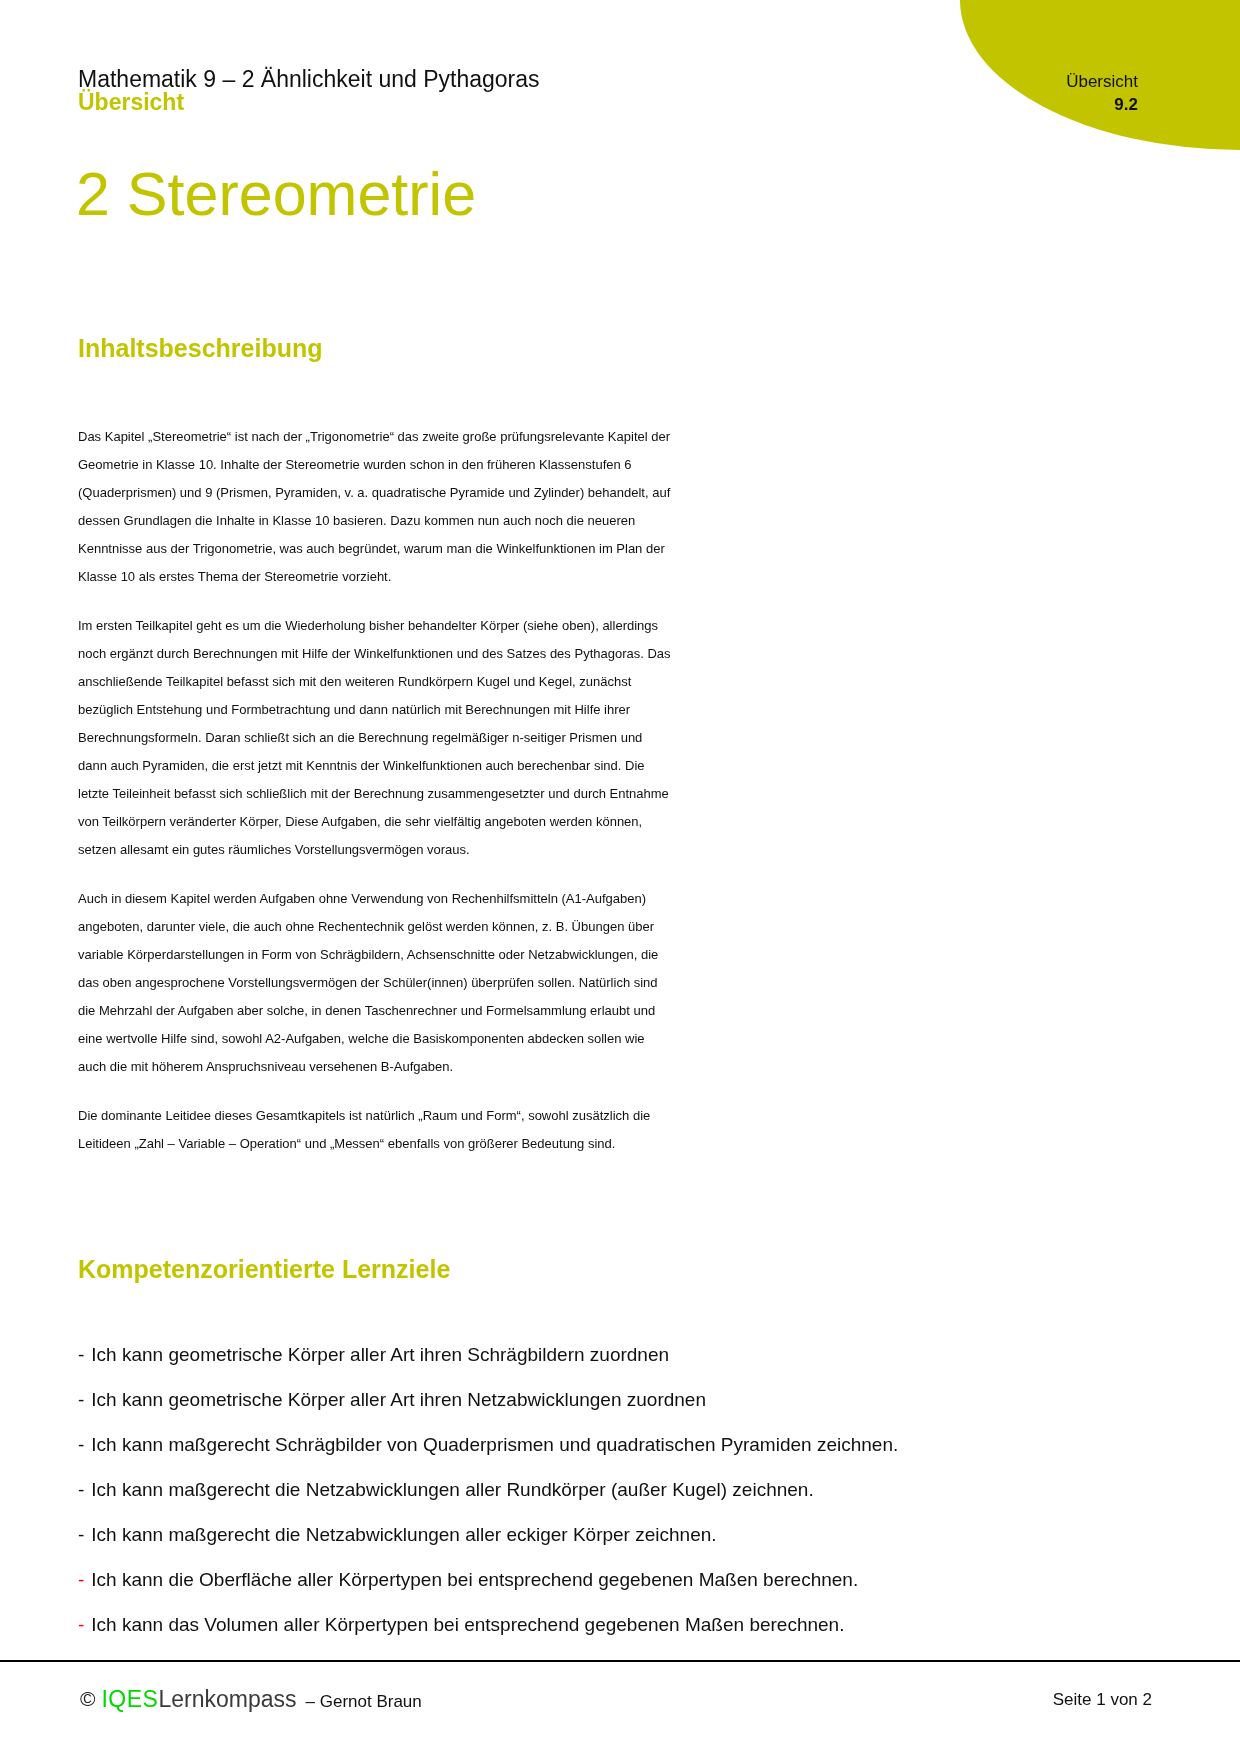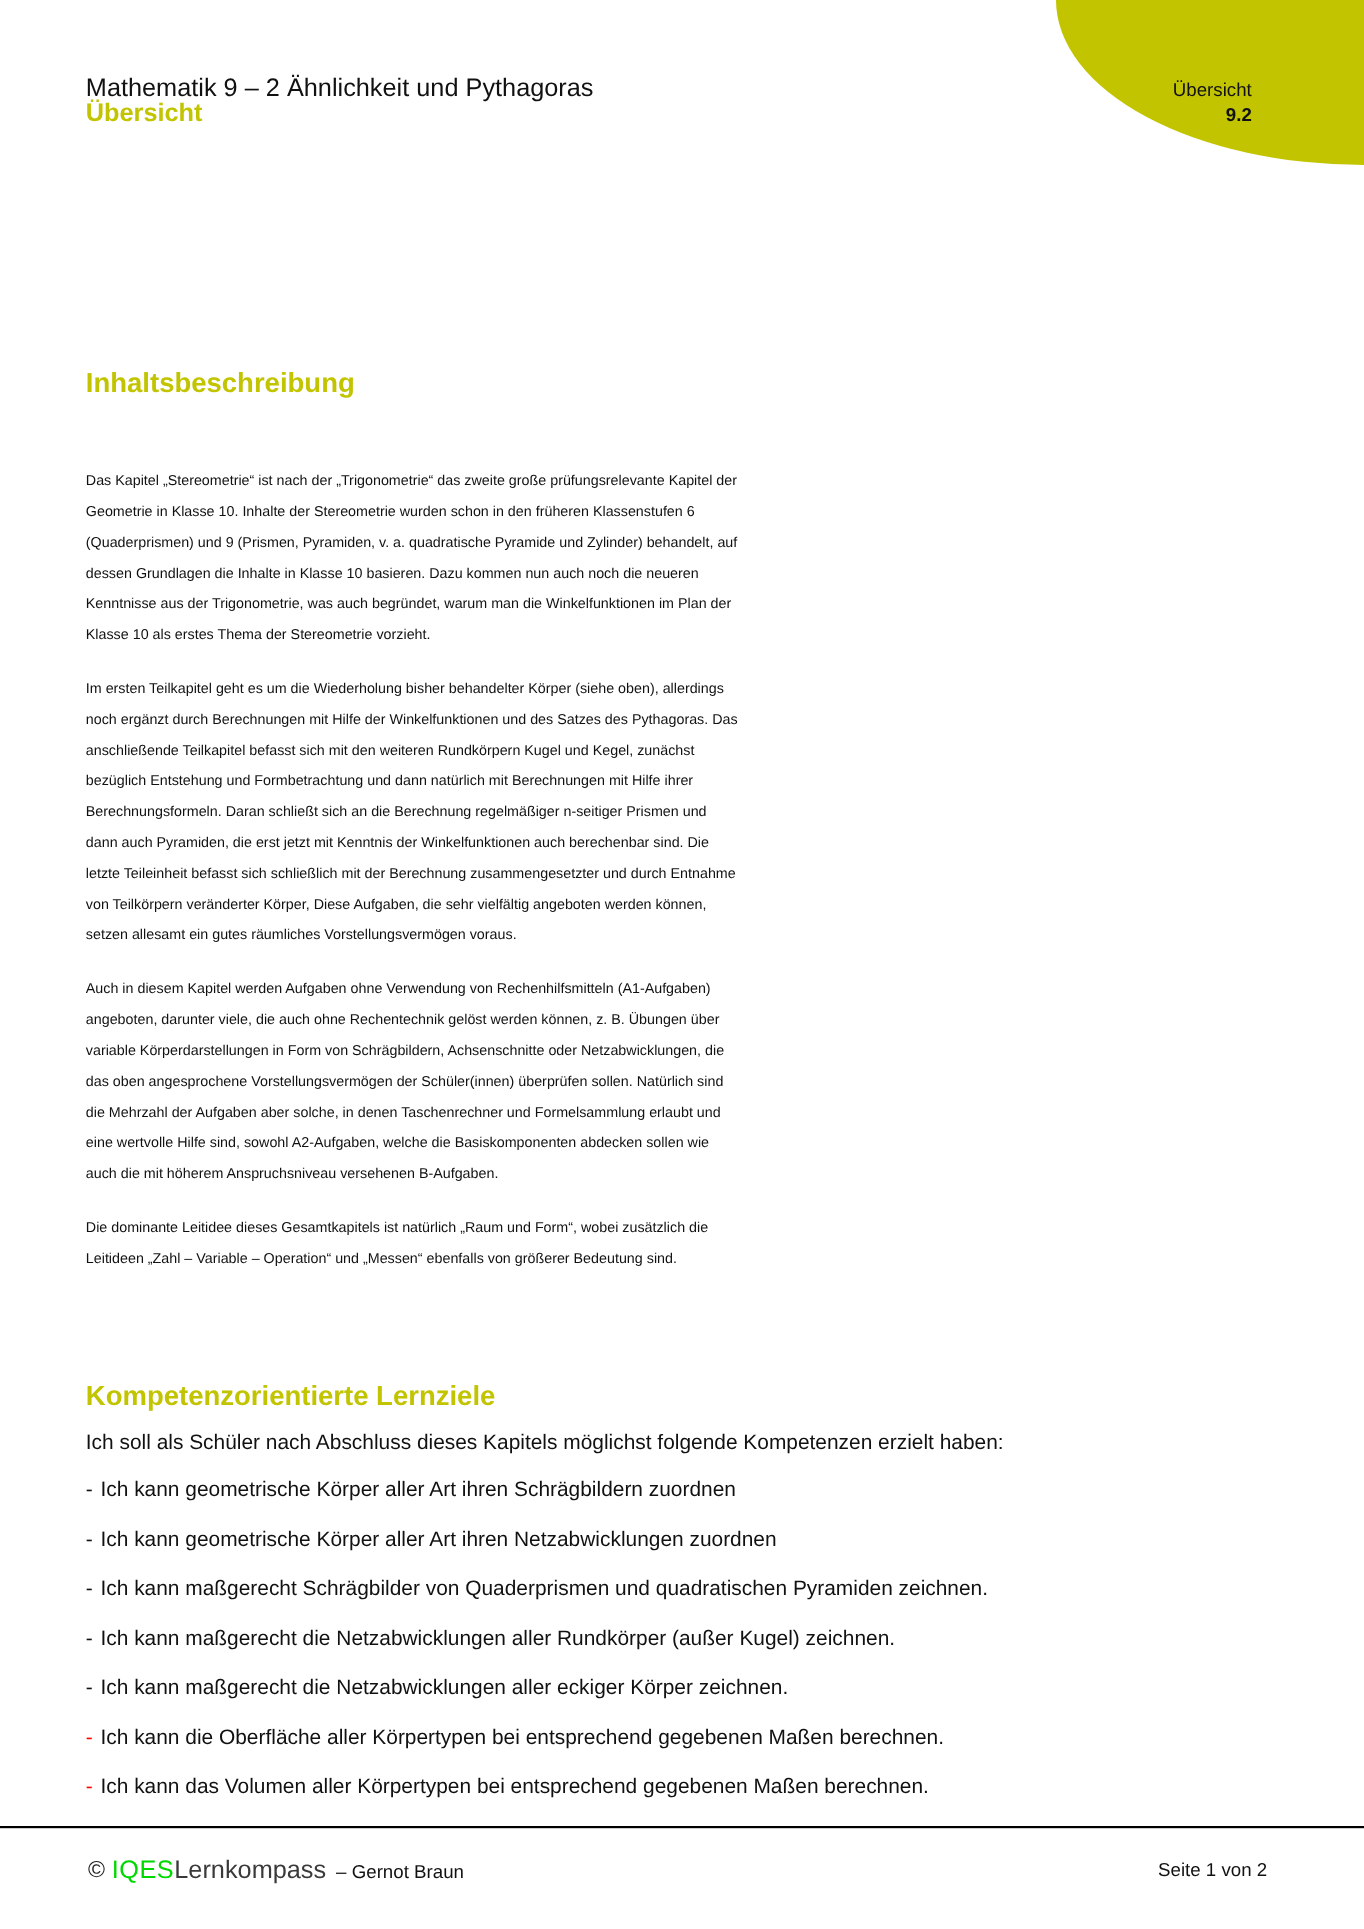--- a/index.html
+++ b/index.html
@@ -68,20 +68,21 @@
   <div class="corner-text">
     <div>Übersicht</div>
     <div class="corner-code">9.2</div>
   </div>
 
   <div class="header-left">
     <div class="header-course">Mathematik 9 – 2 Ähnlichkeit und Pythagoras</div>
     <div class="header-section">Übersicht</div>
   </div>
 
+  <div class="doc-title">2 Stereometrie</div>
 
   <div class="h-section" id="h-inhalt">Inhaltsbeschreibung</div>
 
   <div class="paras">
     <p>Das Kapitel „Stereometrie“ ist nach der „Trigonometrie“ das zweite große prüfungsrelevante Kapitel der
 Geometrie in Klasse 10. Inhalte der Stereometrie wurden schon in den früheren Klassenstufen 6
 (Quaderprismen) und 9 (Prismen, Pyramiden, v. a. quadratische Pyramide und Zylinder) behandelt, auf
 dessen Grundlagen die Inhalte in Klasse 10 basieren. Dazu kommen nun auch noch die neueren
 Kenntnisse aus der Trigonometrie, was auch begründet, warum man die Winkelfunktionen im Plan der
 Klasse 10 als erstes Thema der Stereometrie vorzieht.</p>
@@ -94,27 +95,26 @@
 letzte Teileinheit befasst sich schließlich mit der Berechnung zusammengesetzter und durch Entnahme
 von Teilkörpern veränderter Körper, Diese Aufgaben, die sehr vielfältig angeboten werden können,
 setzen allesamt ein gutes räumliches Vorstellungsvermögen voraus.</p>
     <p>Auch in diesem Kapitel werden Aufgaben ohne Verwendung von Rechenhilfsmitteln (A1-Aufgaben)
 angeboten, darunter viele, die auch ohne Rechentechnik gelöst werden können, z. B. Übungen über
 variable Körperdarstellungen in Form von Schrägbildern, Achsenschnitte oder Netzabwicklungen, die
 das oben angesprochene Vorstellungsvermögen der Schüler(innen) überprüfen sollen. Natürlich sind
 die Mehrzahl der Aufgaben aber solche, in denen Taschenrechner und Formelsammlung erlaubt und
 eine wertvolle Hilfe sind, sowohl A2-Aufgaben, welche die Basiskomponenten abdecken sollen wie
 auch die mit höherem Anspruchsniveau versehenen B-Aufgaben.</p>
-    <p>Die dominante Leitidee dieses Gesamtkapitels ist natürlich „Raum und Form“, wobei zusätzlich die
+    <p>Die dominante Leitidee dieses Gesamtkapitels ist natürlich „Raum und Form“, sowohl zusätzlich die
 Leitideen „Zahl – Variable – Operation“ und „Messen“ ebenfalls von größerer Bedeutung sind.</p>
   </div>
 
   <div class="h-section" id="h-lernziele">Kompetenzorientierte Lernziele</div>
 
-  <div class="intro">Ich soll als Schüler nach Abschluss dieses Kapitels möglichst folgende Kompetenzen erzielt haben:</div>
 
   <div class="goals">
     <div class="goal"><span class="dash">-</span><span>Ich kann geometrische Körper aller Art ihren Schrägbildern zuordnen</span></div>
     <div class="goal"><span class="dash">-</span><span>Ich kann geometrische Körper aller Art ihren Netzabwicklungen zuordnen</span></div>
     <div class="goal"><span class="dash">-</span><span>Ich kann maßgerecht Schrägbilder von Quaderprismen und quadratischen Pyramiden zeichnen.</span></div>
     <div class="goal"><span class="dash">-</span><span>Ich kann maßgerecht die Netzabwicklungen aller Rundkörper (außer Kugel) zeichnen.</span></div>
     <div class="goal"><span class="dash">-</span><span>Ich kann maßgerecht die Netzabwicklungen aller eckiger Körper zeichnen.</span></div>
     <div class="goal red"><span class="dash">-</span><span>Ich kann die Oberfläche aller Körpertypen bei entsprechend gegebenen Maßen berechnen.</span></div>
     <div class="goal red"><span class="dash">-</span><span>Ich kann das Volumen aller Körpertypen bei entsprechend gegebenen Maßen berechnen.</span></div>
   </div>

